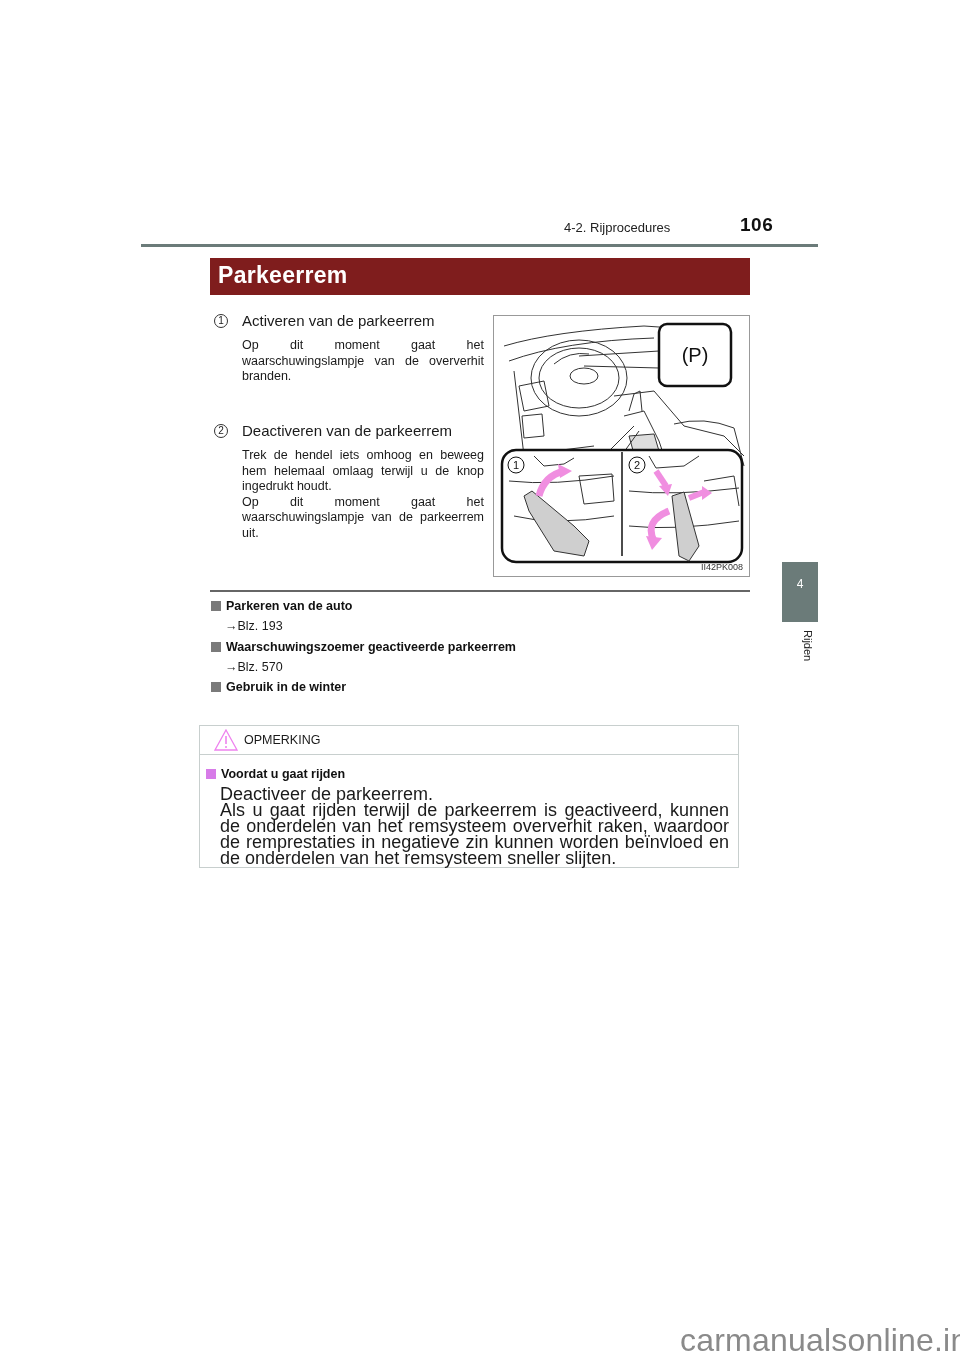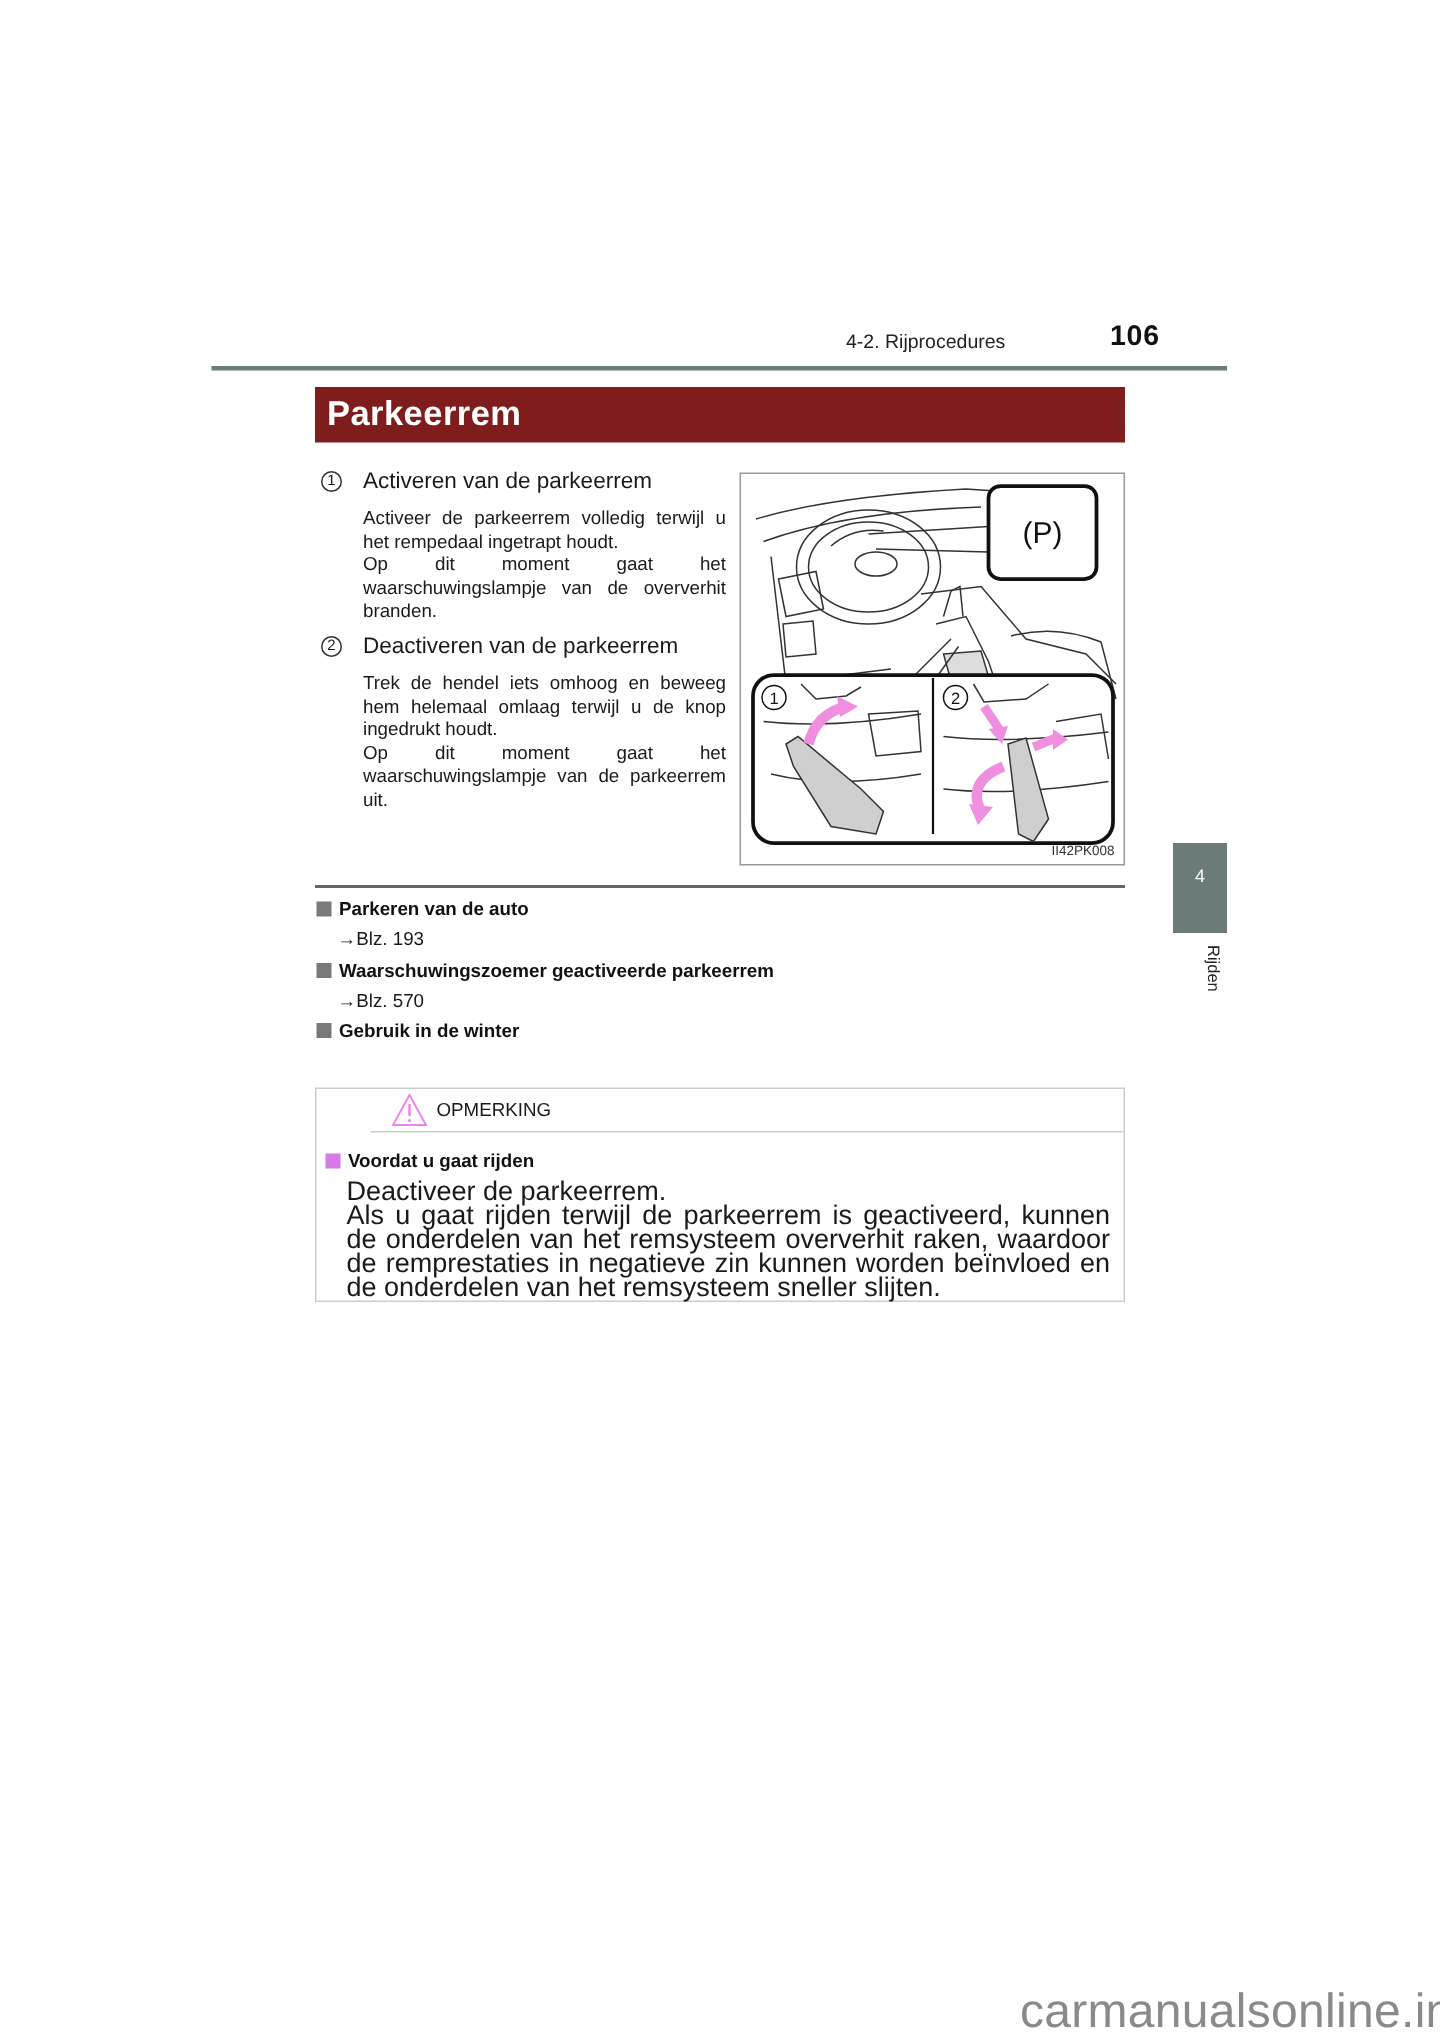--- a/index.html
+++ b/index.html
@@ -25,21 +25,21 @@
   .figure { position: absolute; left: 493px; top: 315px; width: 257px; height: 262px; border: 1px solid #999; background: #fff; }
   .figure-code { position: absolute; right: 6px; bottom: 4px; font-size: 9px; color: #333; }
 
   .sep-line { position: absolute; left: 210px; top: 590px; width: 540px; height: 2px; background: #666; }
 
   .ref-item { position: absolute; left: 211px; width: 540px; }
   .ref-title { display: flex; align-items: center; font-size: 12.5px; font-weight: bold; color: #111; }
   .sq { display: inline-block; width: 10px; height: 10px; background: #7a7a7a; margin-right: 5px; }
   .ref-link { margin-left: 14px; margin-top: 6px; font-size: 12.5px; color: #1a1a1a; }
 
-  .note-box { position: absolute; left: 210px; top: 725px; width: 540px; height: 143px; border: 1px solid #c8cfce; padding-left: 36px; }
+  .note-box { position: absolute; left: 199px; top: 725px; width: 540px; height: 143px; border: 1px solid #c8cfce; }
   .note-head { height: 29px; border-bottom: 1px solid #c8cfce; display: flex; align-items: center; padding-left: 14px; }
   .note-head-label { font-size: 12.5px; color: #1a1a1a; margin-left: 6px; }
   .note-sub { position: absolute; left: 6px; top: 41px; display: flex; align-items: center; font-size: 12.5px; font-weight: bold; color: #111; }
   .sq-pink { display: inline-block; width: 10px; height: 10px; background: #d77be8; margin-right: 5px; }
   .note-text { position: absolute; left: 20px; top: 60px; width: 509px; font-size: 18px; line-height: 16px; text-align: justify; color: #1a1a1a; }
   .note-text p { margin: 0; }
 
   .watermark { position: absolute; left: 680px; top: 1322px; font-size: 32px; color: #8a8a8a; letter-spacing: 0.2px; }
 </style>
 </head>
@@ -55,21 +55,20 @@
 <div class="section-bar">
   <div class="section-title">Parkeerrem</div>
 </div>
 
 <div class="step" style="top:312px;">
   <div class="step-head">
     <span class="step-num">1</span>
     <span>Activeren van de parkeerrem</span>
   </div>
   <div class="step-body">
-    <p>Activeer de parkeerrem volledig terwijl u het rempedaal ingetrapt houdt.</p>
     <p>Op dit moment gaat het waarschuwingslampje van de oververhit branden.</p>
   </div>
 </div>
 
 <div class="step" style="top:422px;">
   <div class="step-head">
     <span class="step-num">2</span>
     <span>Deactiveren van de parkeerrem</span>
   </div>
   <div class="step-body">

